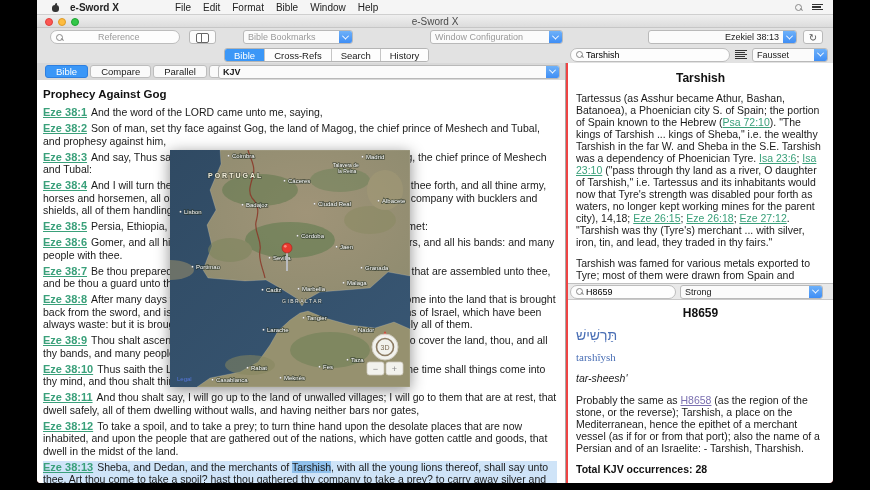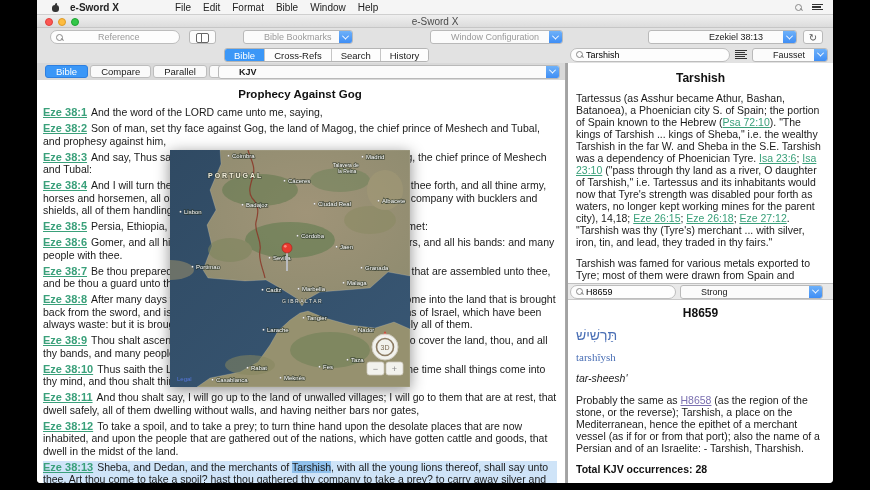--- a/index.html
+++ b/index.html
@@ -1,19 +1,19 @@
 <!DOCTYPE html>
 <html><head>
 <meta charset="utf-8">
 <style>
   * { margin:0; padding:0; box-sizing:border-box; }
   html,body { width:870px; height:490px; background:#000; overflow:hidden;
               font-family:"Liberation Sans", sans-serif; }
   .screen { position:absolute; left:37px; top:0; width:796px; height:483px;
-            background:#a3a3a3; overflow:hidden; border-radius:0 0 4px 4px; }
+            background:#ef4444; overflow:hidden; border-radius:0 0 4px 4px; }
 
   
   .menubar { position:absolute; left:0; top:0; width:100%; height:15px;
              background:#f5f5f5; border-bottom:1px solid #cfcfcf;
              display:flex; align-items:center; font-size:10px; color:#222; }
   .apple { width:9px; height:9px; margin:0 10px 0 14px; position:relative; }
   .apple .body { position:absolute; left:1px; top:2px; width:7px; height:7px;
                  background:#333; border-radius:3px 3px 3px 3px; }
   .apple .leaf { position:absolute; left:4px; top:0; width:2px; height:3px;
                  background:#333; border-radius:50%; transform:rotate(30deg); }
@@ -47,21 +47,21 @@
   .mag::before { content:""; position:absolute; left:0; top:0; width:5px; height:5px;
                  border:1px solid #8a8a8a; border-radius:50%; }
   .mag::after { content:""; position:absolute; left:5px; top:5px; width:3px; height:1px;
                 background:#8a8a8a; transform:rotate(45deg); }
   .toolbtn { position:absolute; top:2px; height:14px; background:#fcfcfc;
              border:1px solid #b9b9b9; border-radius:3px; display:flex;
              align-items:center; justify-content:center; font-size:9px; color:#444; }
   .dropdown { position:absolute; top:2px; height:14px; background:#fbfbfb;
               border:1px solid #b9b9b9; border-radius:3px; display:flex;
               align-items:center; font-size:9px; color:#1a1a1a; overflow:hidden; }
-  .dropdown .dd-label { flex:1; padding:0 20px; white-space:nowrap; overflow:hidden; }
+  .dropdown .dd-label { flex:1; padding:0 4px; white-space:nowrap; overflow:hidden; }
   .dropdown .dd-label.ghost { color:#9a9a9a; }
   .dd-arrow { width:13px; height:100%; background:linear-gradient(#6eb1f9,#3f8ef5);
               display:flex; align-items:center; justify-content:center; flex:0 0 auto; }
   .chev { width:5px; height:5px; border-right:1.4px solid #fff;
           border-bottom:1.4px solid #fff; transform:rotate(45deg) translate(-1px,-1px); }
   .book-icon { width:13px; height:9px; position:relative; }
   .book-icon::before, .book-icon::after { content:""; position:absolute; top:0;
           width:6px; height:8px; border:1px solid #666; background:#fff; }
   .book-icon::before { left:0; border-radius:2px 0 0 2px; }
   .book-icon::after  { right:0; border-radius:0 2px 2px 0; }
@@ -84,21 +84,21 @@
   .ltabs { position:absolute; left:0; top:0; width:100%; height:17px; display:flex;
            align-items:center; padding-left:8px; gap:2px; }
   .ltab { height:13px; padding:0 10px; font-size:9.5px; display:flex; align-items:center;
           border:1px solid #bdbdbd; border-radius:3px; background:#fafafa; color:#222; }
   .ltab.sel { background:#3b97f7; border-color:#2e7fe0; color:#fff; }
   .ltab.dis { color:#aaa; }
   .version-dd { left:181px; width:342px; top:1.5px; }
   .version-dd .dd-label { font-weight:bold; }
   .bible-content { position:absolute; left:0; top:17px; width:528px; height:403px;
                    background:#fff; overflow:hidden; padding:6px 8px 0 6px; }
-  .heading { text-align:center; font-weight:bold; font-size:11.5px; color:#111;
+  .heading { font-weight:bold; font-size:11.5px; color:#111;
              margin:2px 0 6px 0; }
   .verse { font-size:10.5px; line-height:12.5px; color:#1a1a1a; margin-bottom:3.5px; }
   .verse.hl { background:#cfe4f8; }
   .vref { color:#3aa07a; font-weight:bold; font-size:11px; text-decoration:underline;
           margin-right:4px; }
   .whl { background:#8fc0ec; }
 
   
   .right-top-hdr { position:absolute; left:531px; top:46px; width:265px; height:17px;
                    background:#e2e2e2; display:flex; align-items:center; }

